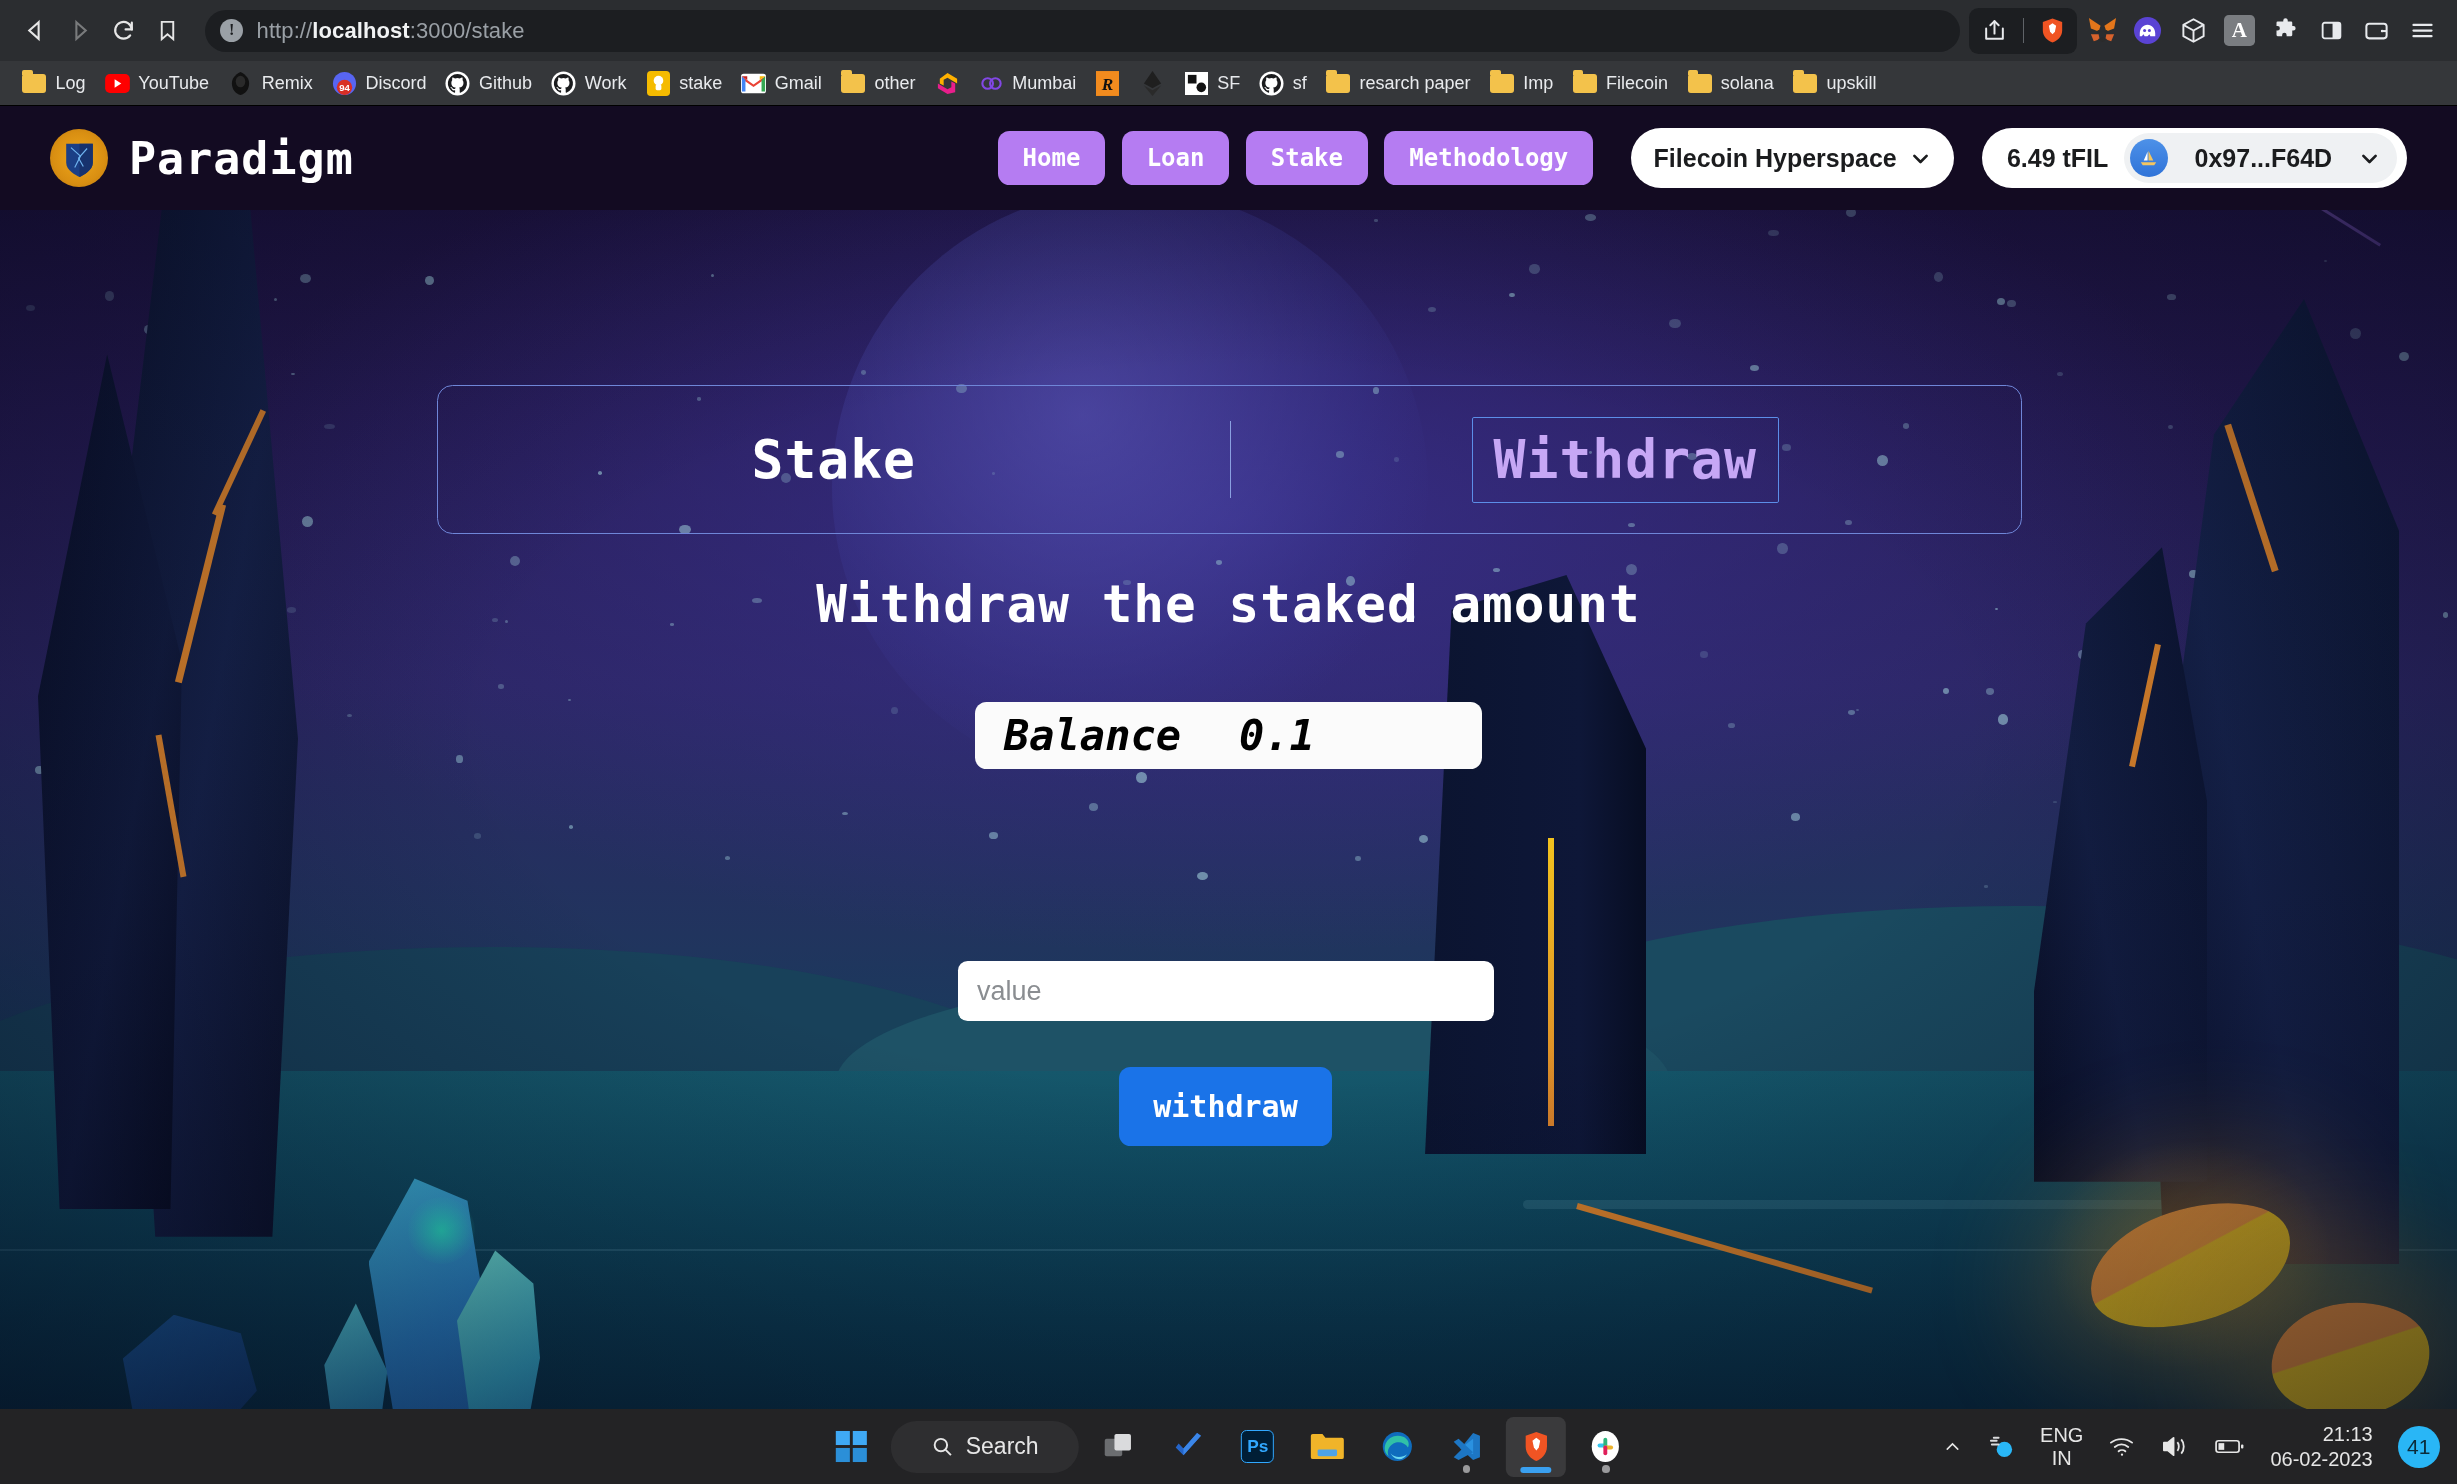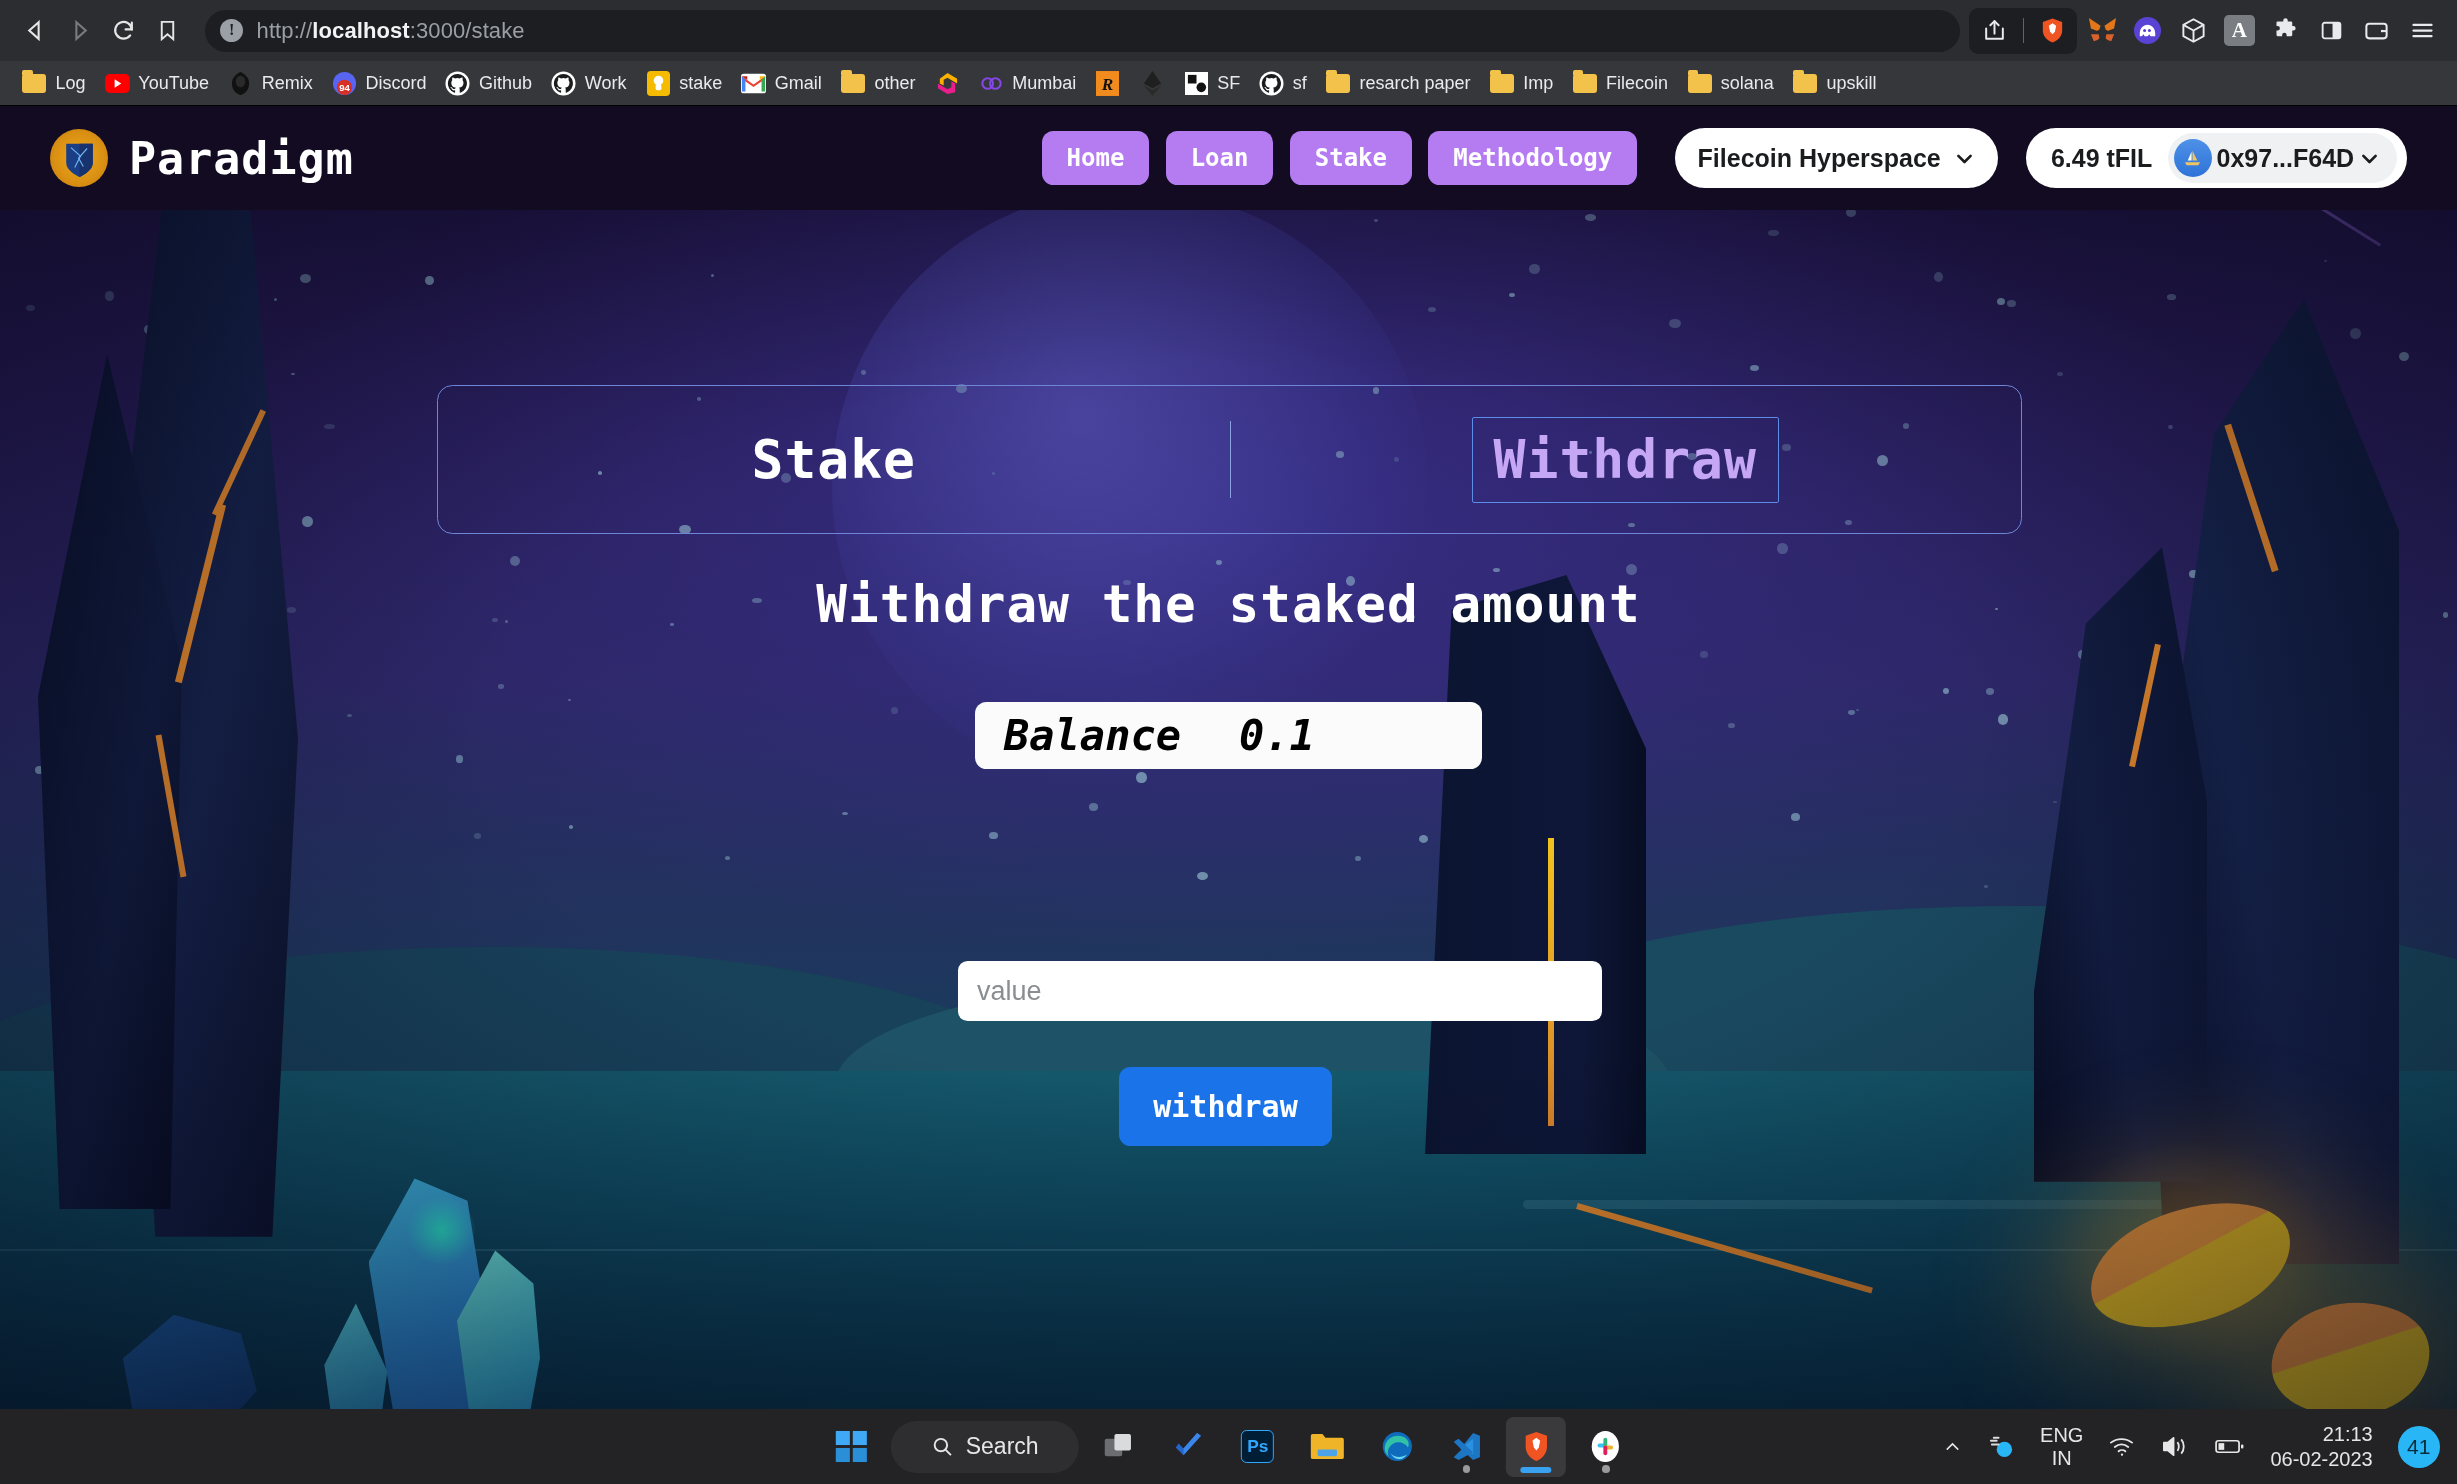--- a/index.html
+++ b/index.html
@@ -82,21 +82,21 @@
   .nav{ margin-left:auto; display:flex; align-items:center; gap:16.3px; }
   .navbtn{ background:#b57cf2; color:#fff; font-family:"DejaVu Sans Mono", monospace;
     font-weight:bold; font-size:24px; padding:13.4px 25px; border-radius:11.5px; border:none; }
   .pill{ background:#ffffff; border-radius:33px; height:60px; display:flex;
     align-items:center; padding:0 23px; gap:13.4px; color:#1b1c1e; font-weight:bold; font-size:25px; }
   .pill.net{ margin-left:21px;text-align:center; }
   .acct{ background:#fff; border-radius:33px; height:60px; display:flex; align-items:center;
     padding:0 9.6px 0 25px; gap:15.4px; margin-left:11.5px; }
   .acct .bal{ font-weight:bold; font-size:25px; color:#1b1c1e; }
   .acct-inner{ background:#eff1f3; border-radius:33px; height:50px; display:flex; align-items:center;
-    gap:5px; padding:0 17.3px 0 5.8px; }
+    gap:27px; padding:0 17.3px 0 5.8px; }
   .avatar{ width:38px;height:38px;border-radius:50%;
     background:linear-gradient(180deg,#4d91e8 0%,#2f73d8 100%);
     display:flex;align-items:center;justify-content:center; }
   .addr{ font-weight:bold; font-size:25px; color:#1b1c1e; }
   .chev{ width:21px;height:21px; }
 
   
   .content{ position:absolute; inset:0; z-index:5; }
   .tabs{ position:absolute; left:437px; top:279px; width:1585px; height:149px;
     border:1.4px solid #6f86d8; border-radius:15.4px; display:flex; }
@@ -109,21 +109,21 @@
 
   .headline{ position:absolute; left:0; right:0; top:469px; text-align:center;
     font-family:"DejaVu Sans Mono", monospace; font-weight:bold; font-size:51px; color:#fff; letter-spacing:1px; }
 
   .balance-box{ position:absolute; left:975px; top:596px; width:507px; height:67px;
     background:#fbfbfb; border-radius:11.5px; display:flex; align-items:center;
     padding:0 29px; gap:58px;font-style:italic; }
   .balance-box span{ font-family:"DejaVu Sans Mono", monospace; font-weight:bold;
     font-size:42px; color:#000; }
 
-  .value-input{ position:absolute; left:958px; top:855px; width:644px; height:60px;
+  .value-input{ position:absolute; left:958px; top:855px; width:536px; height:60px;
     background:#fff; border:none; border-radius:9.6px; padding:0 19px;
     font-size:27px; color:#3c4043; font-family:"Liberation Sans", sans-serif; }
   .value-input::placeholder{ color:#8a8d91; }
 
   .submit{ position:absolute; left:1119px; top:961px; width:213px; height:79px;
     background:#1a73e8; border:none; border-radius:11.5px; color:#fff;
     font-family:"DejaVu Sans Mono", monospace; font-weight:bold; font-size:30px; }
 
   
   .taskbar{ position:absolute; left:0; bottom:0; width:2457px; height:75px;

